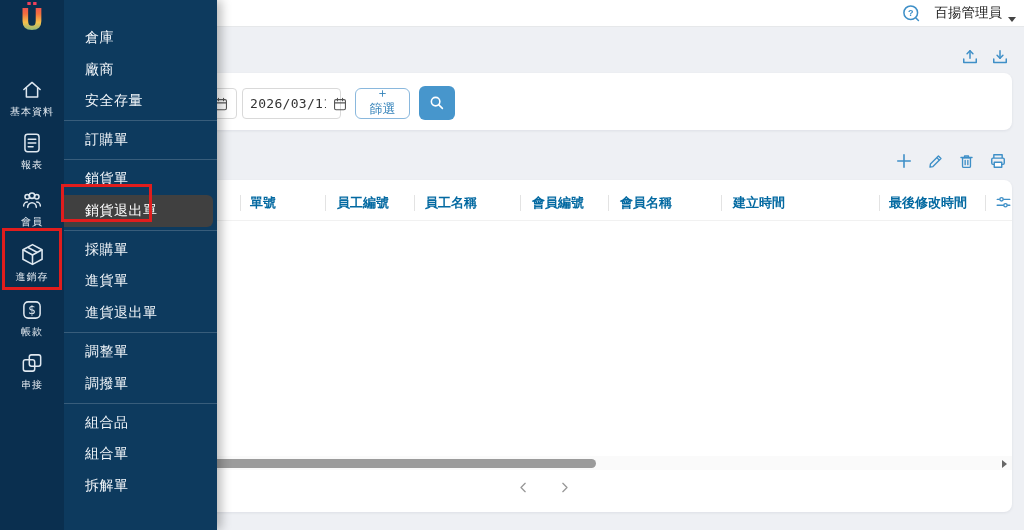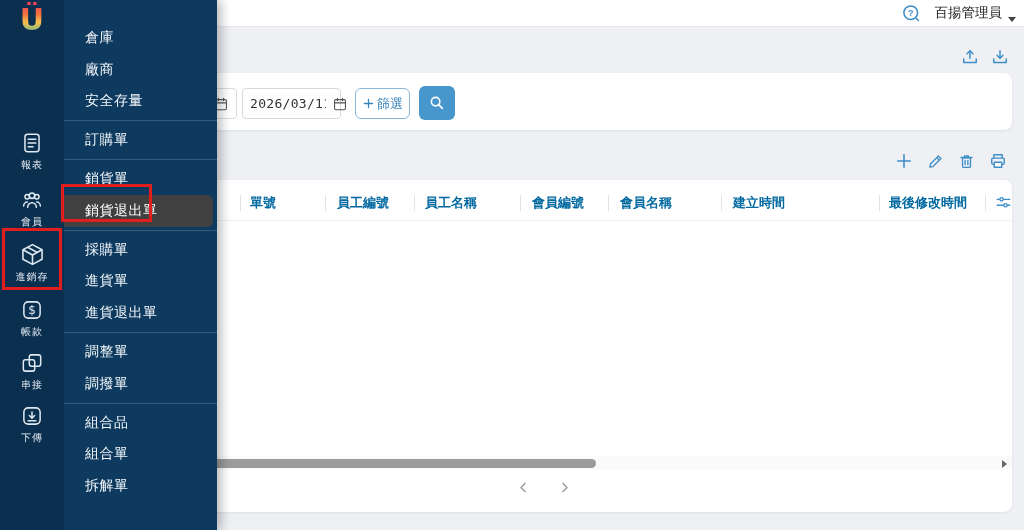--- a/index.html
+++ b/index.html
@@ -28,21 +28,21 @@
   
   .date-field{position:absolute;top:15px;height:31px;box-sizing:border-box;border:1px solid #d9d9d9;
     border-radius:4px;background:#fff;display:flex;align-items:center;justify-content:flex-end;
     padding:0 7px;gap:6px;}
   .date-from{left:60px;width:101px;}
   .date-to{left:166px;width:99px;justify-content:space-between;}
   .date-text{font-family:"DejaVu Sans Mono","Liberation Mono",monospace;font-size:13px;color:#333;
     letter-spacing:.3px;border:none;outline:none;width:76px;background:transparent;padding:0;}
   .filter-btn{position:absolute;left:279px;top:15px;width:55px;height:31px;box-sizing:border-box;
     border:1px solid #8ab8dd;border-radius:6px;background:#fff;color:#3583ba;font-size:13px;
-    display:flex;align-items:center;justify-content:center;gap:2px;cursor:pointer;}
+    display:flex;align-items:center;justify-content:center;gap:2px;cursor:pointer;flex-direction:column;}
   .search-btn{position:absolute;left:343px;top:13px;width:36px;height:34px;background:#4796cc;
     border-radius:6px;display:flex;align-items:center;justify-content:center;cursor:pointer;border:none;}
 
   
   .actions{position:absolute;left:76px;top:150px;width:936px;height:22px;display:flex;
     justify-content:flex-end;align-items:center;gap:12px;padding-right:4px;box-sizing:border-box;z-index:6;}
   .actions .ic{cursor:pointer;}
 
   
   .thead{position:absolute;left:0;top:6px;right:0;height:34px;border-bottom:1px solid #f1f1f1;}
@@ -247,20 +247,27 @@
     <div class="m-item">調撥單</div>
     <div class="m-div"></div>
     <div class="m-item">組合品</div>
     <div class="m-item">組合單</div>
     <div class="m-item">拆解單</div>
   </div>
 
   <div class="sidebar">
     <div class="logo">Ü</div>
 
+    <div class="side-item" style="top:77px">
+      <svg width="26" height="26" viewBox="0 0 24 24" fill="none" stroke="#dfe8f0" stroke-width="1.4" stroke-linecap="round" stroke-linejoin="round" style="margin:0 auto">
+        <path d="M4.5 11.5 12 5l7.5 6.5"></path>
+          <path d="M6.8 10v8.5h10.4V10"></path>
+      </svg>
+      <span class="lbl">基本資料</span>
+    </div>
 
     <div class="side-item" style="top:130px">
       <svg width="26" height="26" viewBox="0 0 24 24" fill="none" stroke="#dfe8f0" stroke-width="1.4" stroke-linecap="round" style="margin:0 auto">
         <rect x="5.5" y="4" width="13" height="16" rx="2.5"></rect>
           <path d="M8.5 8.5h7M8.5 12h7M8.5 15.5h4.5"></path>
       </svg>
       <span class="lbl">報表</span>
     </div>
 
     <div class="side-item" style="top:187px">
@@ -293,25 +300,18 @@
     </div>
 
     <div class="side-item" style="top:350px">
       <svg width="26" height="26" viewBox="0 0 24 24" fill="none" stroke="#dfe8f0" stroke-width="1.4" stroke-linejoin="round" style="margin:0 auto">
         <rect x="4" y="9" width="10.5" height="10.5" rx="2"></rect>
           <rect x="9.5" y="4.5" width="10.5" height="10.5" rx="2"></rect>
       </svg>
       <span class="lbl">串接</span>
     </div>
 
-    <div class="side-item" style="top:403px">
-      <svg width="26" height="26" viewBox="0 0 24 24" fill="none" stroke="#dfe8f0" stroke-width="1.4" stroke-linecap="round" stroke-linejoin="round" style="margin:0 auto">
-        <rect x="4.5" y="4.5" width="15" height="15" rx="4"></rect>
-          <path d="M12 8.3v5.3M9.6 11.6 12 14l2.4-2.4M8.4 16.3h7.2"></path>
-      </svg>
-      <span class="lbl">下傳</span>
-    </div>
   </div>
 
   <div class="redbox redbox-side"></div>
   <div class="redbox redbox-menu"></div>
 
 </div>
 
 </body></html>

